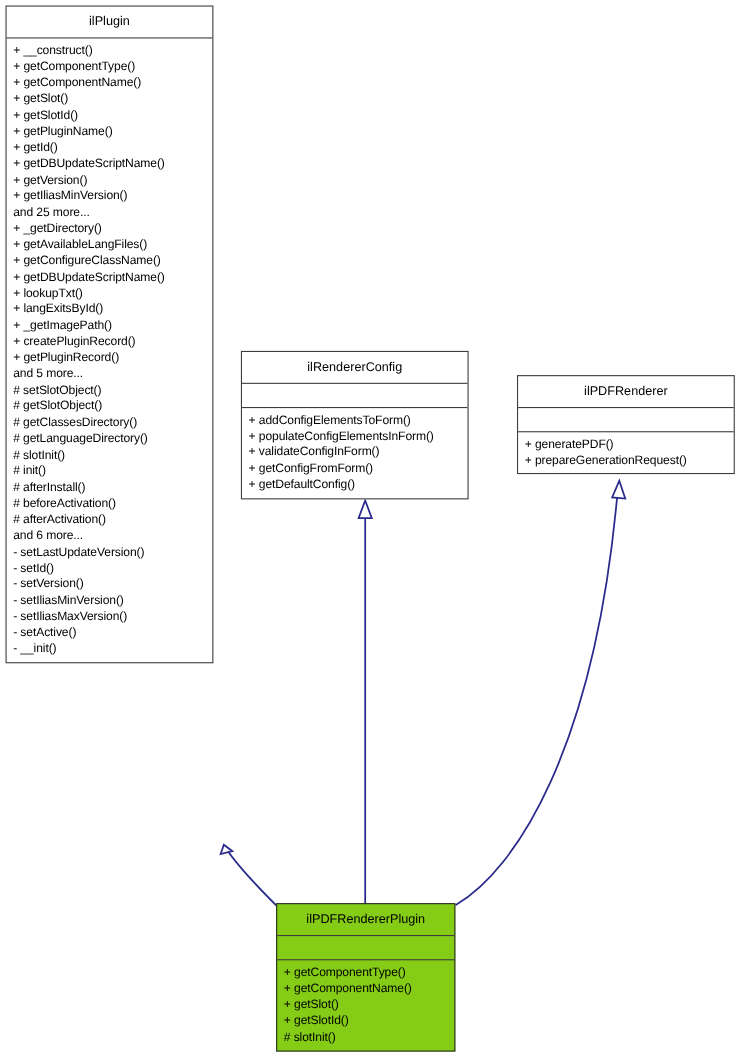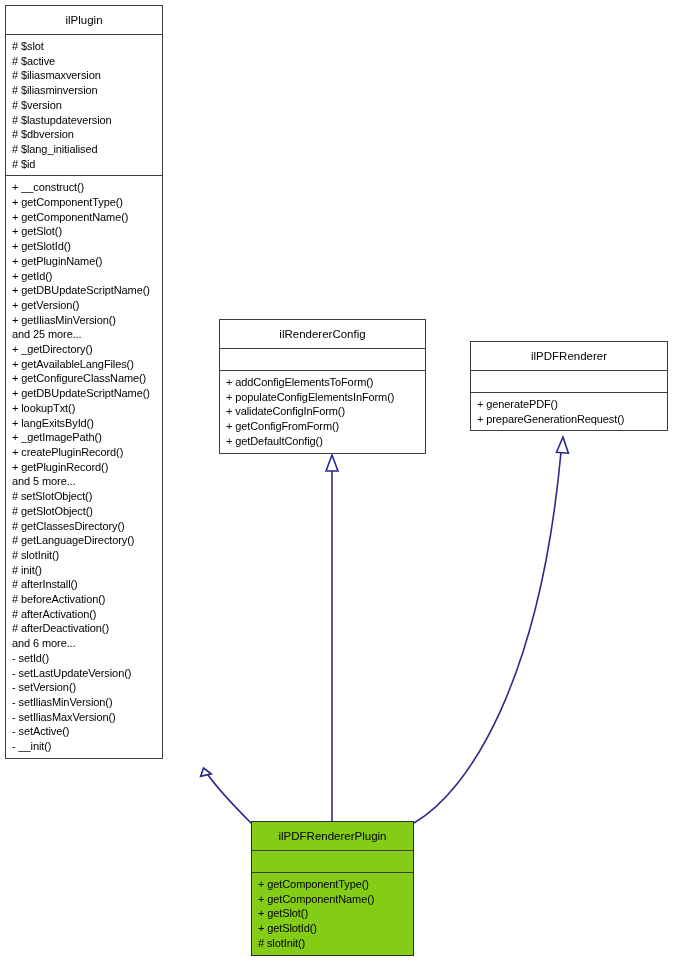--- a/index.html
+++ b/index.html
@@ -84,33 +84,22 @@
       <path d="M 332 822 L 332 470" fill="none" stroke="#2a2a8c" stroke-width="1.6"></path>
       <path d="M 332 455 L 338 471 L 326 471 Z" fill="#ffffff" stroke="#2a2a8c" stroke-width="1.6" stroke-linejoin="miter"></path>
     </g>
 
     <g>
       <path d="M 414 823 C 470 790 540 680 561 452" fill="none" stroke="#2a2a8c" stroke-width="1.6"></path>
       <path d="M 563 437 L 568.4 453.2 L 556.5 452.2 Z" fill="#ffffff" stroke="#2a2a8c" stroke-width="1.6" stroke-linejoin="miter"></path>
     </g>
   </svg>
 
-  <div class="uml-class" id="box-ilplugin" style="left:5px; top:5px; width:158px;">
+  <div class="uml-class" id="box-ilplugin" style="left:5px; top:5px; width:189px;">
     <div class="class-name">ilPlugin</div>
-    <div class="compartment">
-      <div class="member"># $slot</div>
-      <div class="member"># $active</div>
-      <div class="member"># $iliasmaxversion</div>
-      <div class="member"># $iliasminversion</div>
-      <div class="member"># $version</div>
-      <div class="member"># $lastupdateversion</div>
-      <div class="member"># $dbversion</div>
-      <div class="member"># $lang_initialised</div>
-      <div class="member"># $id</div>
-    </div>
     <div class="compartment">
       <div class="member">+ __construct()</div>
       <div class="member">+ getComponentType()</div>
       <div class="member">+ getComponentName()</div>
       <div class="member">+ getSlot()</div>
       <div class="member">+ getSlotId()</div>
       <div class="member">+ getPluginName()</div>
       <div class="member">+ getId()</div>
       <div class="member">+ getDBUpdateScriptName()</div>
       <div class="member">+ getVersion()</div>
@@ -128,24 +117,23 @@
       <div class="member more">and 5 more...</div>
       <div class="member"># setSlotObject()</div>
       <div class="member"># getSlotObject()</div>
       <div class="member"># getClassesDirectory()</div>
       <div class="member"># getLanguageDirectory()</div>
       <div class="member"># slotInit()</div>
       <div class="member"># init()</div>
       <div class="member"># afterInstall()</div>
       <div class="member"># beforeActivation()</div>
       <div class="member"># afterActivation()</div>
-      <div class="member"># afterDeactivation()</div>
       <div class="member more">and 6 more...</div>
+      <div class="member">- setLastUpdateVersion()</div>
       <div class="member">- setId()</div>
-      <div class="member">- setLastUpdateVersion()</div>
       <div class="member">- setVersion()</div>
       <div class="member">- setIliasMinVersion()</div>
       <div class="member">- setIliasMaxVersion()</div>
       <div class="member">- setActive()</div>
       <div class="member">- __init()</div>
     </div>
   </div>
 
   <div class="uml-class" id="box-ilrendererconfig" style="left:219px; top:319px; width:207px;">
     <div class="class-name">ilRendererConfig</div>

